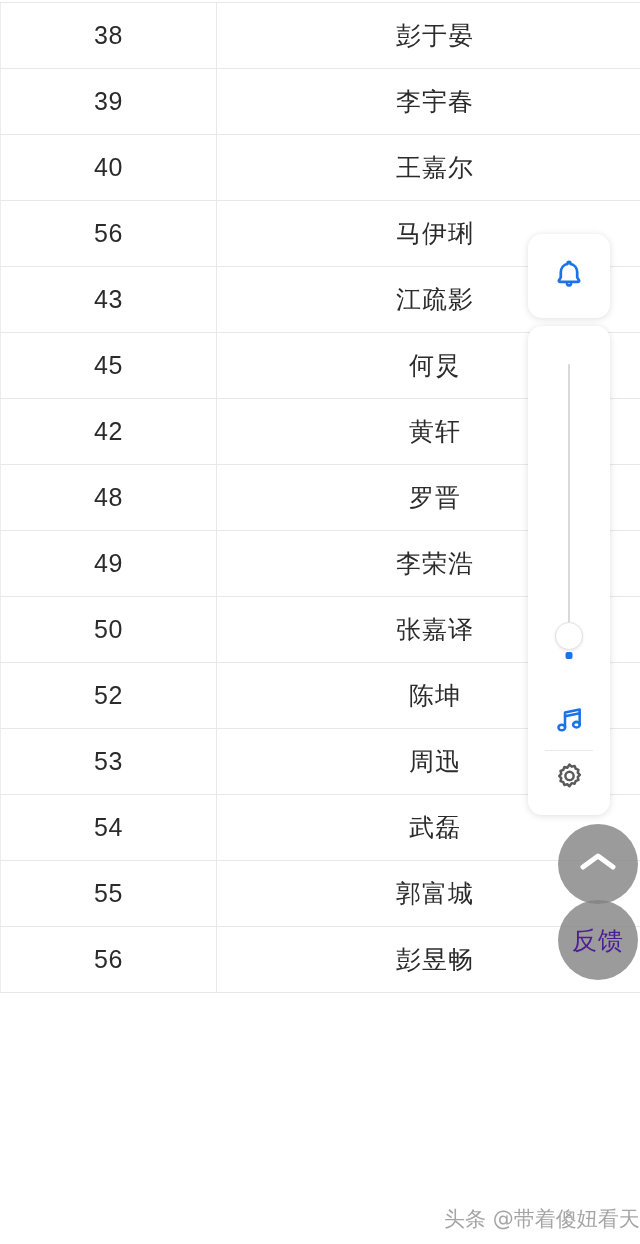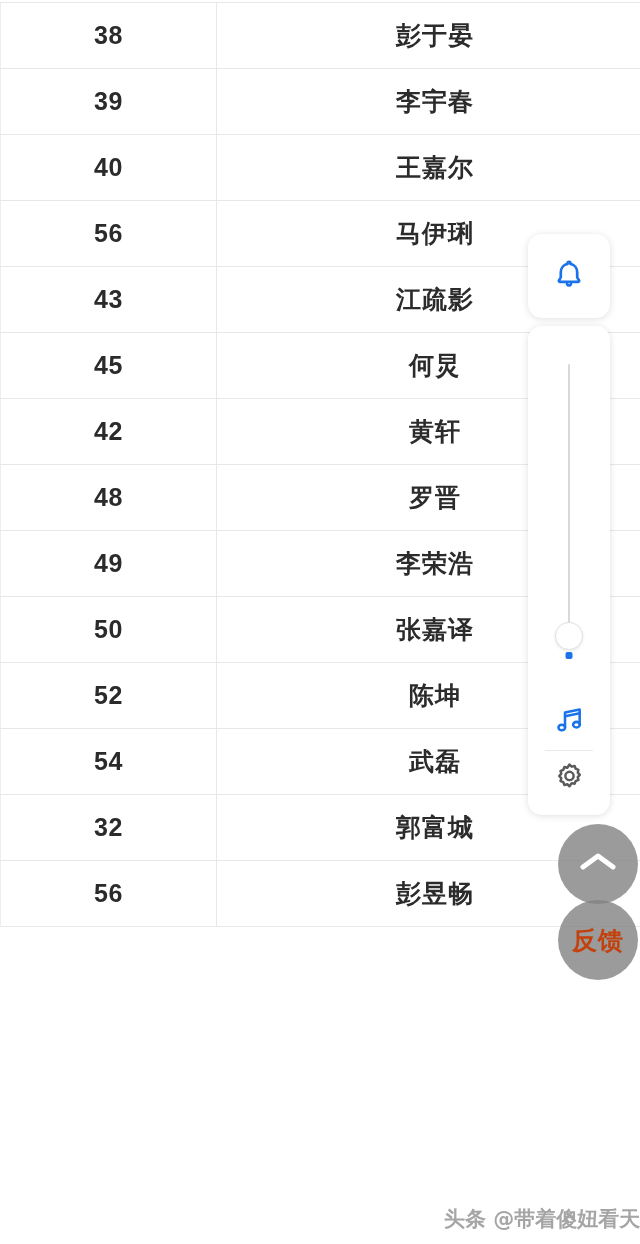--- a/index.html
+++ b/index.html
@@ -11,21 +11,20 @@
     background: #ffffff;
     font-family: "Liberation Sans", "DejaVu Sans", sans-serif;
   }
 
   #stage {
     position: relative;
     width: 640px;
     height: 1244px;
     background: #ffffff;
     overflow: hidden;
-    font-weight: bold;
   }
 
   
   #rank-table {
     position: absolute;
     left: 0;
     top: 2px;
     width: 640px;
     border-collapse: collapse;
     table-layout: fixed;
@@ -153,21 +152,21 @@
     left: 558px;
     top: 824px;
     width: 80px;
     height: 80px;
   }
   #fab-feedback {
     left: 558px;
     top: 900px;
     width: 80px;
     height: 80px;
-    color: #c2410c;
+    color: #4c1d95;
     font-size: 25px;
     letter-spacing: 1px;
   }
 
   
   #watermark {
     position: absolute;
     left: 444px;
     top: 1205px;
     font-size: 21px;
@@ -224,25 +223,29 @@
         </tr>
         <tr>
           <td class="col-rank">50</td>
           <td class="col-name">张嘉译</td>
         </tr>
         <tr>
           <td class="col-rank">52</td>
           <td class="col-name">陈坤</td>
         </tr>
         <tr>
+          <td class="col-rank">53</td>
+          <td class="col-name">周迅</td>
+        </tr>
+        <tr>
           <td class="col-rank">54</td>
           <td class="col-name">武磊</td>
         </tr>
         <tr>
-          <td class="col-rank">32</td>
+          <td class="col-rank">55</td>
           <td class="col-name">郭富城</td>
         </tr>
         <tr>
           <td class="col-rank">56</td>
           <td class="col-name">彭昱畅</td>
         </tr>
       </tbody>
   </table>
 
   <div class="fab-bell">

